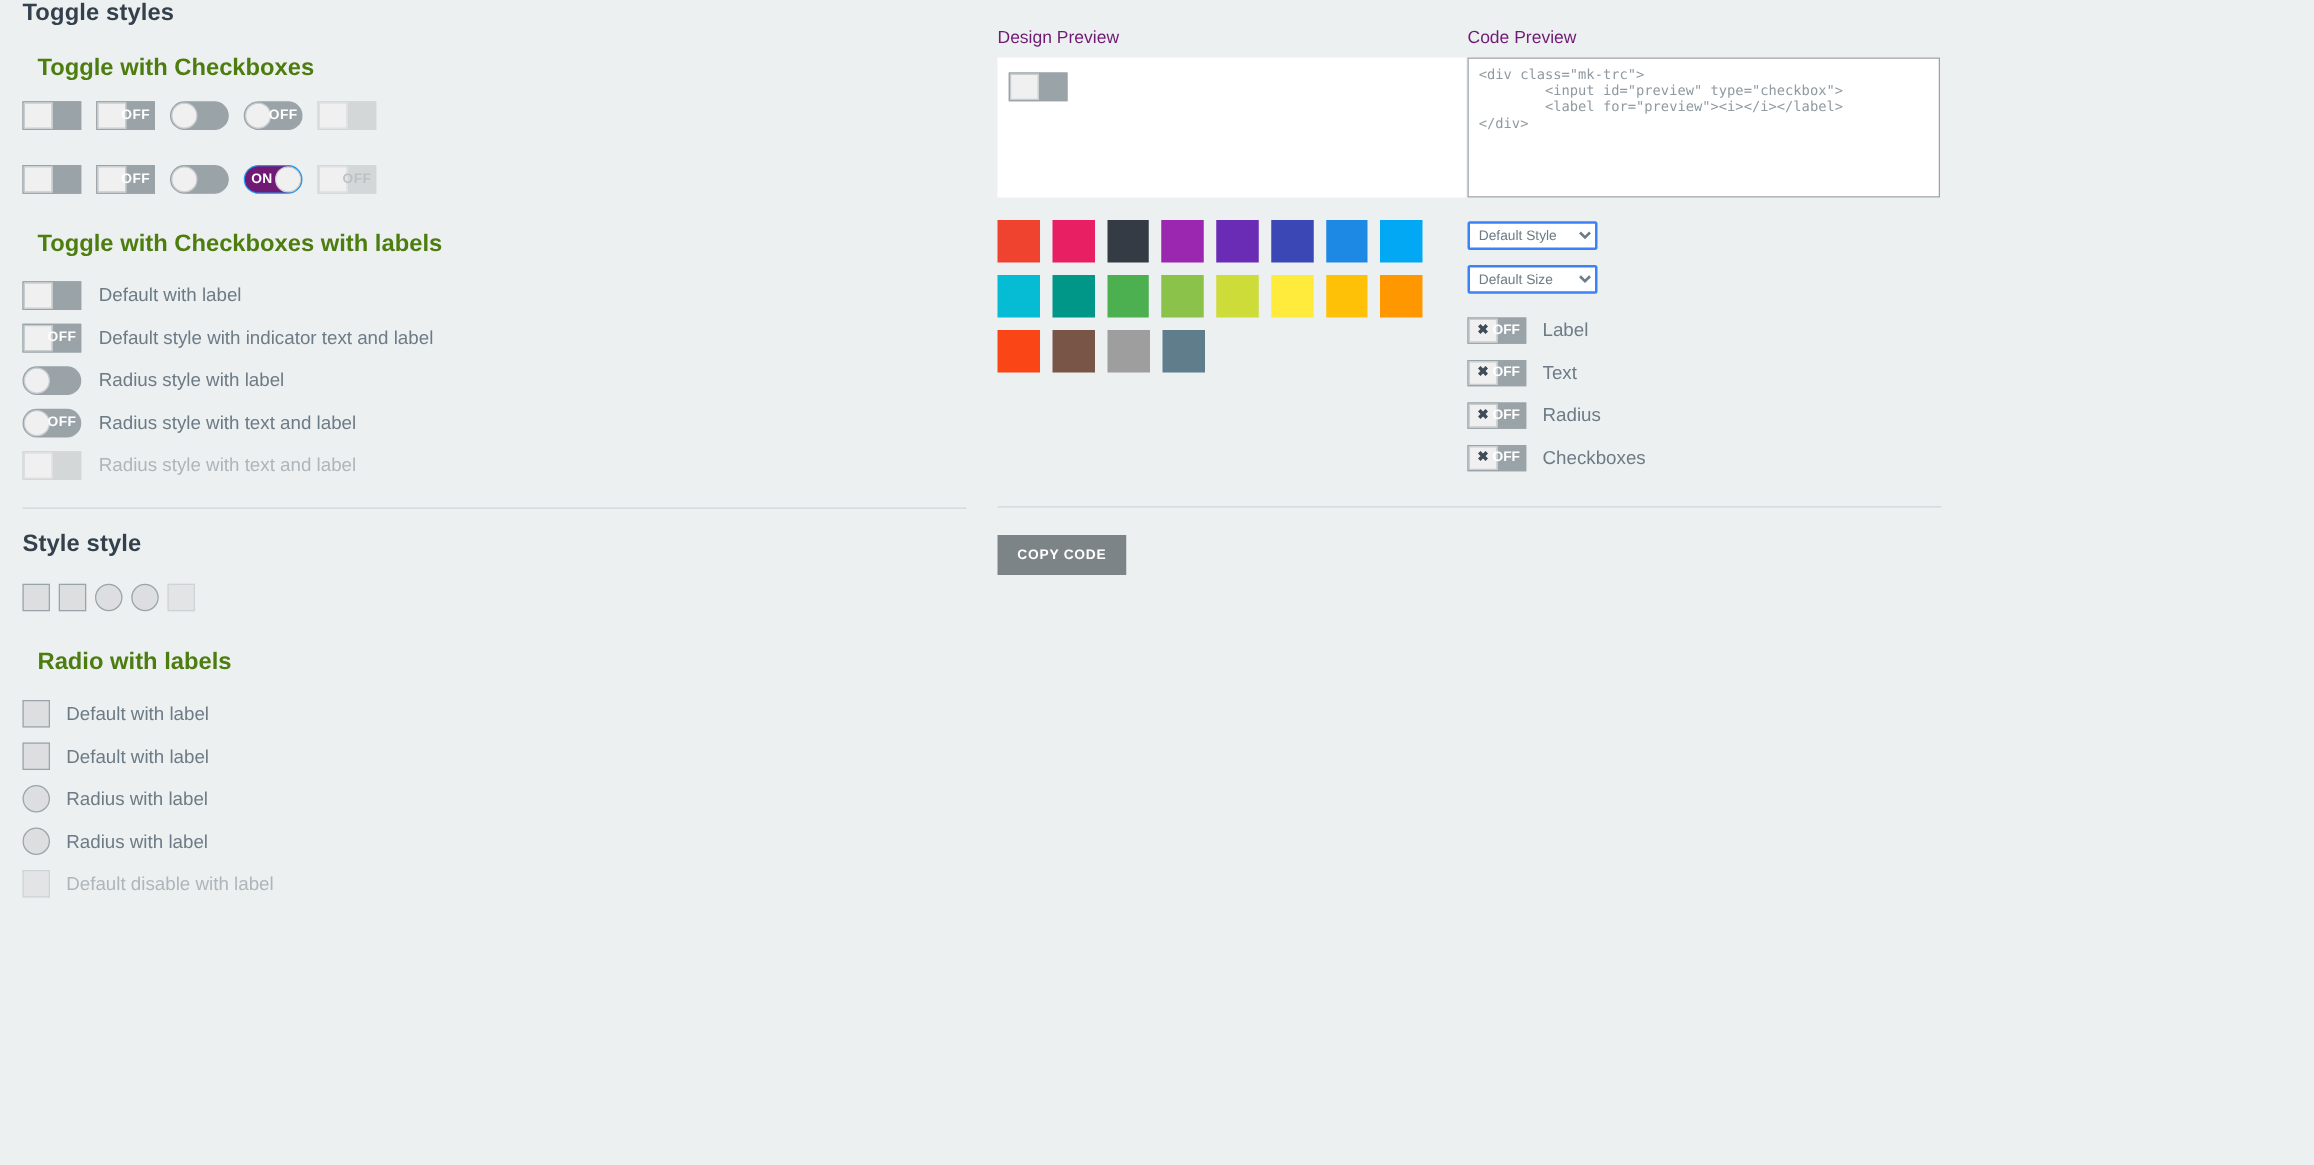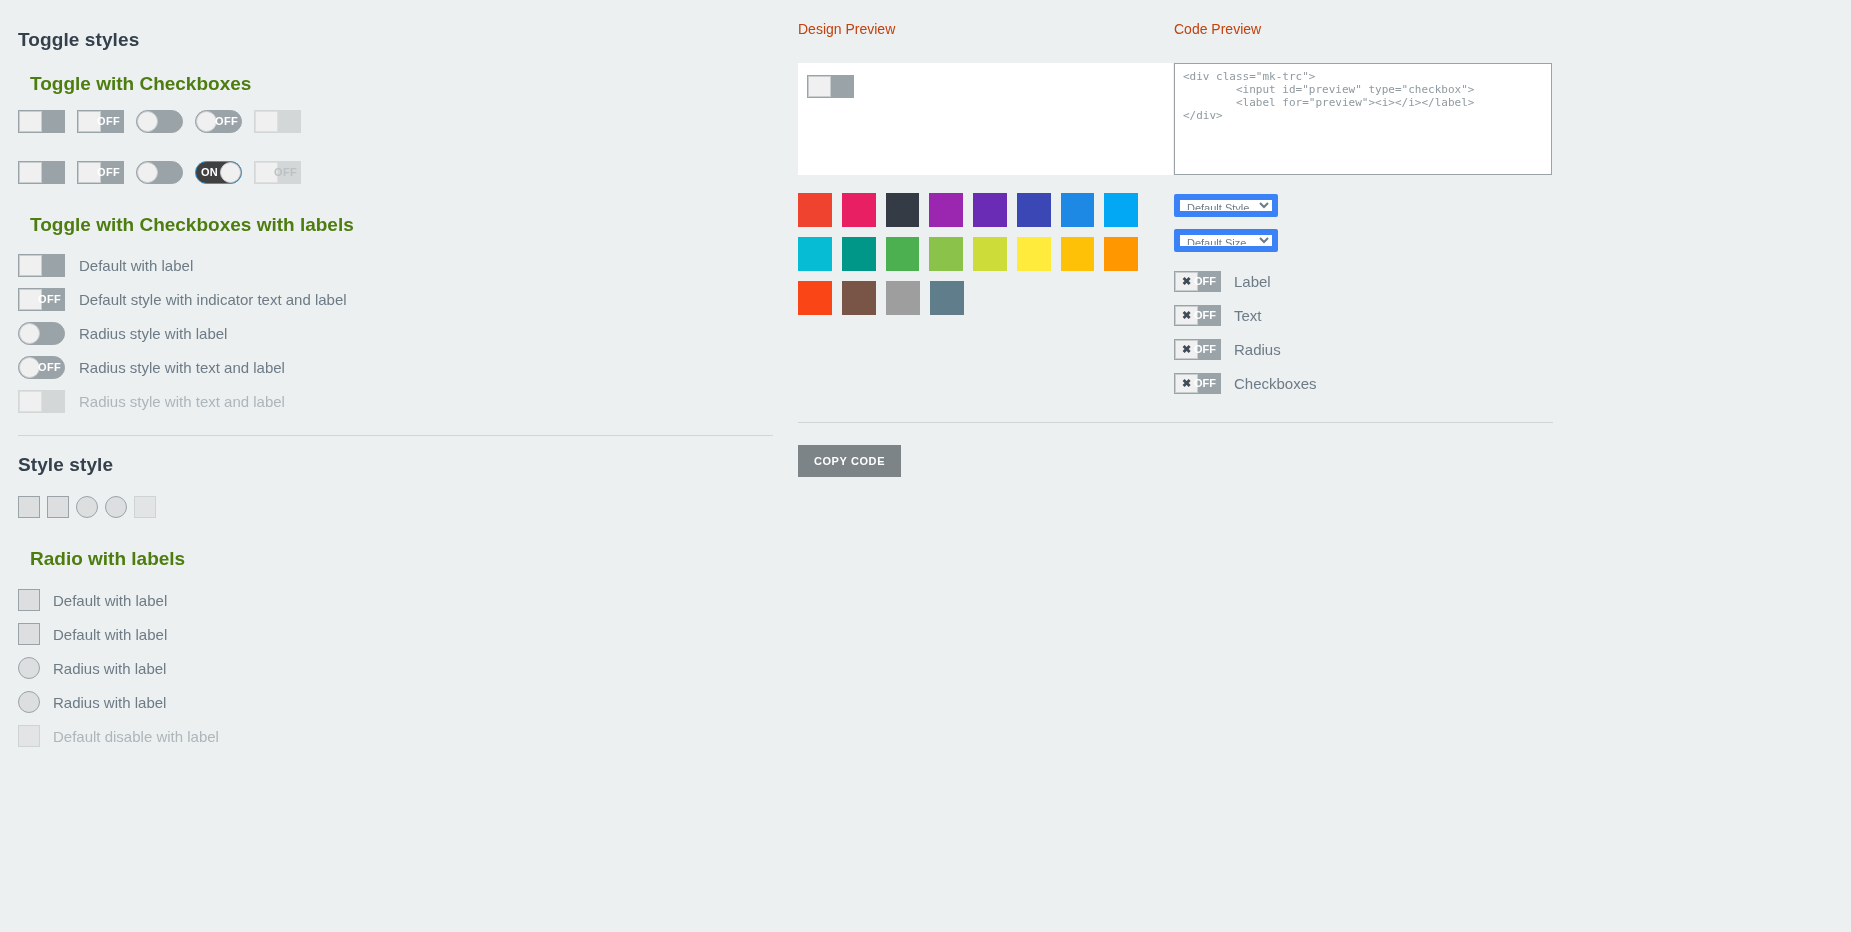--- a/index.html
+++ b/index.html
@@ -39,21 +39,21 @@
     background:#f0f0f0; border:1px solid #c8cdd0;
   }
   .tg .txt {
     position:absolute; right:3px; top:2px;
     font-size:11px; font-weight:bold; color:#ffffff;
     letter-spacing:0.3px; line-height:17px;
   }
   .tg.round { border-radius:12px; }
   .tg.round .knob { border-radius:50%; width:21px; height:21px; }
 
-  .tg.on { background:#404040; border-color:#1e9bf0; }
+  .tg.on { background:#701a75; border-color:#1e9bf0; }
   .tg.on .knob { left:auto; right:0; }
   .tg.on .txt { right:auto; left:5px; }
 
   .tg.disabled { background:#d3d7d8; border-color:#d3d7d8; }
   .tg.disabled .knob { background:#f0f0f0; border-color:#dcdfe0; }
   .tg.disabled .txt { color:#bcc2c4; }
 
   
   .tg-row { display:flex; align-items:center; height:34px; }
   .tg-row .lbl { margin-left:14px; font-size:15px; color:#6d7b86; }
@@ -73,21 +73,21 @@
   .radio-row { display:flex; align-items:center; height:34px; }
   .radio-row .lbl { margin-left:13px; font-size:15px; color:#6d7b86; }
   .radio-row.is-disabled .lbl { color:#aeb6ba; }
   .basic-group { display:flex; align-items:center; gap:7px; }
 
   
   .panel-cols { display:flex; gap:36px; }
   .pc-left  { width:340px; }
   .pc-right { width:380px; }
 
-  .prev-label { font-size:14px; color:#c2410c; margin-bottom:26px; }
+  .prev-label { font-size:14px; color:#701a75; margin-bottom:9px; }
 
   .design-preview {
     width:375px; height:112px; background:#ffffff;
     display:flex; align-items:flex-start; padding:12px 0 0 9px;
   }
 
   .code-preview {
     width:378px; height:112px; background:#ffffff;
     border:1px solid #9aa3a8;
     padding:6px 8px;
@@ -100,21 +100,21 @@
   .swatches { margin-top:18px; }
   .sw-row { display:flex; gap:10px; margin-bottom:10px; }
   .sw { width:34px; height:34px; }
 
   
   .sel-wrap { margin-bottom:12px; }
   select.sel {
     width:104px; height:23px; font-size:11px;
     font-family:"Liberation Sans", sans-serif;
     color:#6d7b86; background:#ffffff;
-    border:6px solid #3b82f6; border-radius:2px;
+    border:2px solid #3b82f6; border-radius:2px;
     padding:1px 3px;
   }
 
   
   .xtg { position:relative; display:inline-block; width:47px; height:21px;
          background:#9aa3a8; border:1px solid #9aa3a8; vertical-align:middle; }
   .xtg .knob { position:absolute; left:0; top:0; width:23px; height:19px;
                background:#f0f0f0; border:1px solid #c8cdd0;
                display:flex; align-items:center; justify-content:center;
                font-size:11px; font-weight:bold; color:#3f4b56; line-height:1; }
@@ -131,21 +131,21 @@
   }
   .copy-sep { width:755px; height:1px; background:#cfd6d8; margin-top:22px; }
 </style>
 </head>
 <body>
 
 <div class="page">
 
   <div class="col-left">
 
-    <div style="padding-top:29px;">
+    <div style="">
       <h2 class="section-title">Toggle styles</h2>
     </div>
 
     <div style="margin-top:22px;">
       <h3 class="sub-title">Toggle with Checkboxes</h3>
       <div class="tg-group" style="margin-top:15px;">
         <span class="tg">
             <span class="knob"></span>
           </span>
         <span class="tg">

